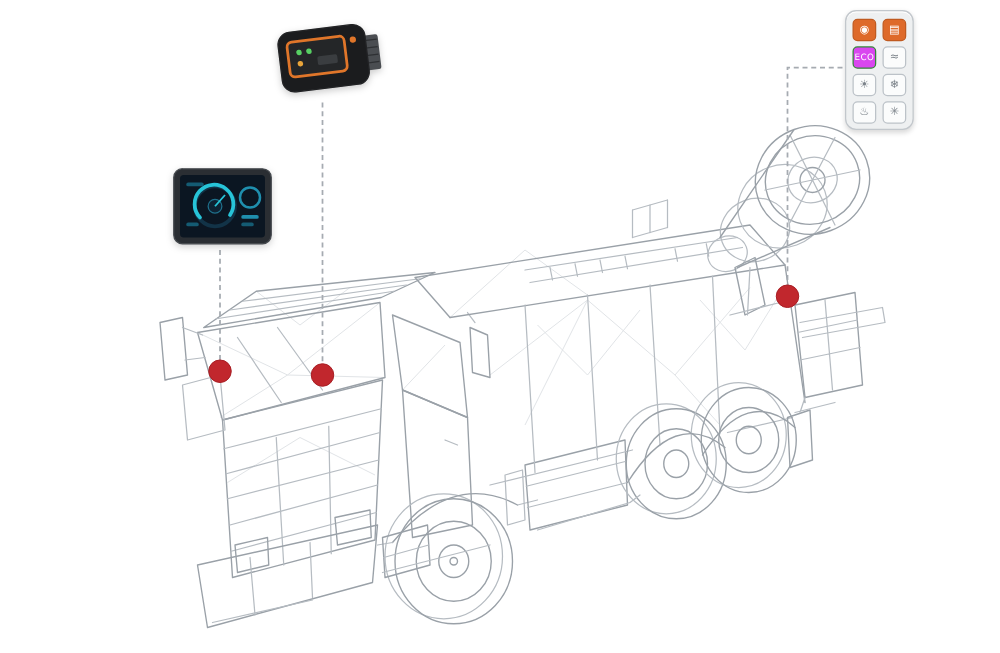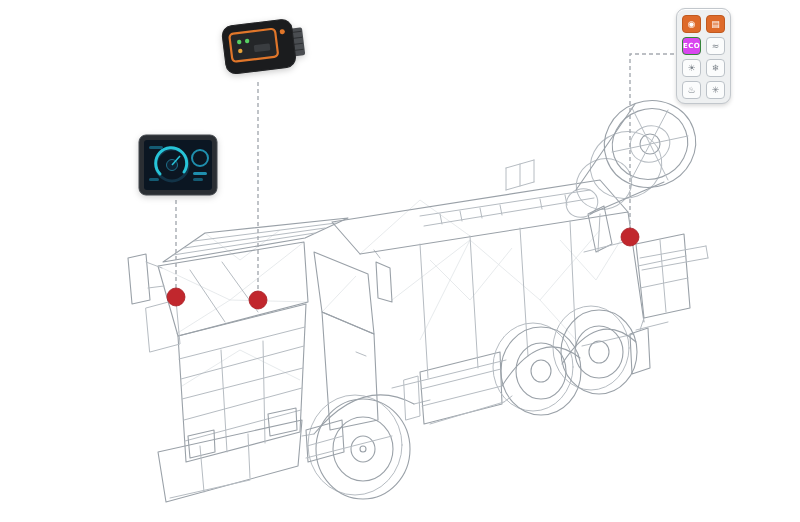--- a/index.html
+++ b/index.html
@@ -23,21 +23,21 @@
     padding:6px 5px;display:grid;grid-template-columns:1fr 1fr;
     grid-auto-rows:18px;gap:4px 5px;
     box-shadow:0 2px 4px rgba(0,0,0,.15), inset 0 1px 0 #ffffff;
   }
   .kbtn{
     border-radius:4px;background:#fbfcfc;border:1px solid #bcc2c8;
     display:flex;align-items:center;justify-content:center;
     font-size:9px;line-height:1;color:#7c838a;overflow:hidden;
   }
   .kbtn.orange{background:#de6a2a;border-color:#c05a20;color:#fff;}
-  .kbtn.green{background:#d946ef;border-color:#35853a;color:#fff;font-size:7px;font-weight:bold;letter-spacing:.3px;}
+  .kbtn.green{background:#d946ef;border-color:#35853a;color:#fff;font-size:7px;font-weight:normal;letter-spacing:.3px;}
 </style>
 </head>
 <body>
 
 <div class="stage">
 
   <svg class="scene" width="800" height="522" viewBox="0 0 800 522">
 
     <g>
 

